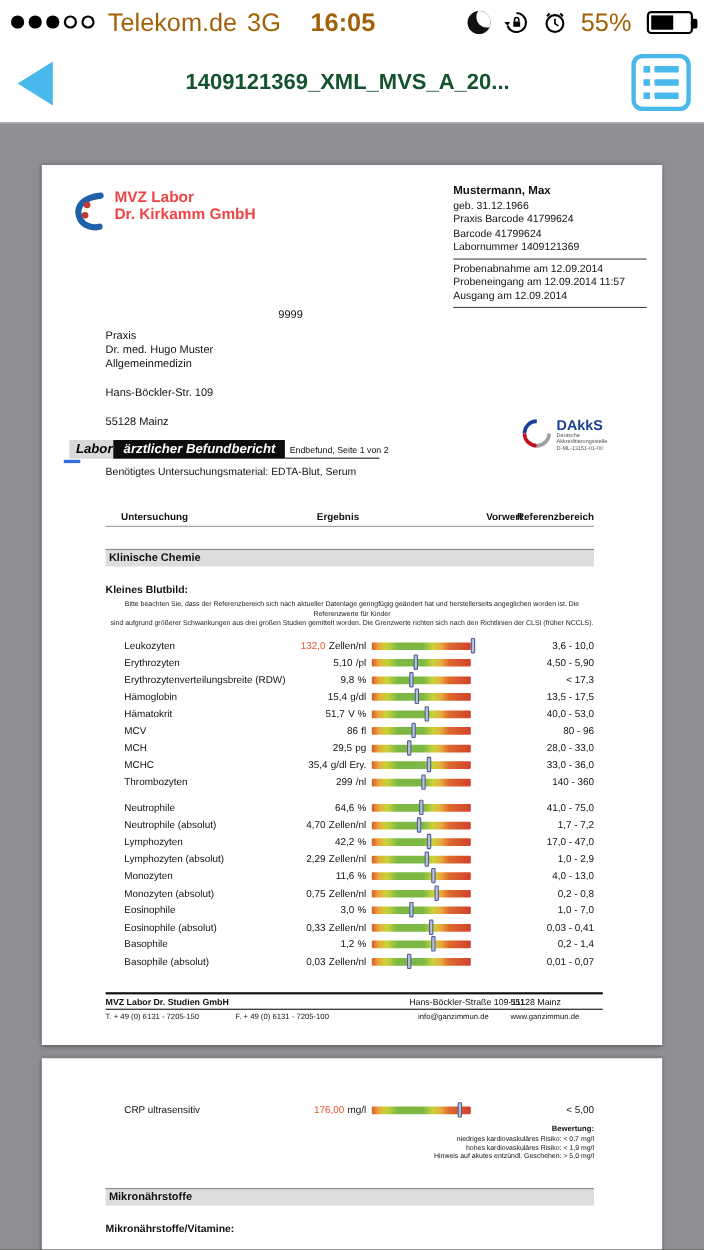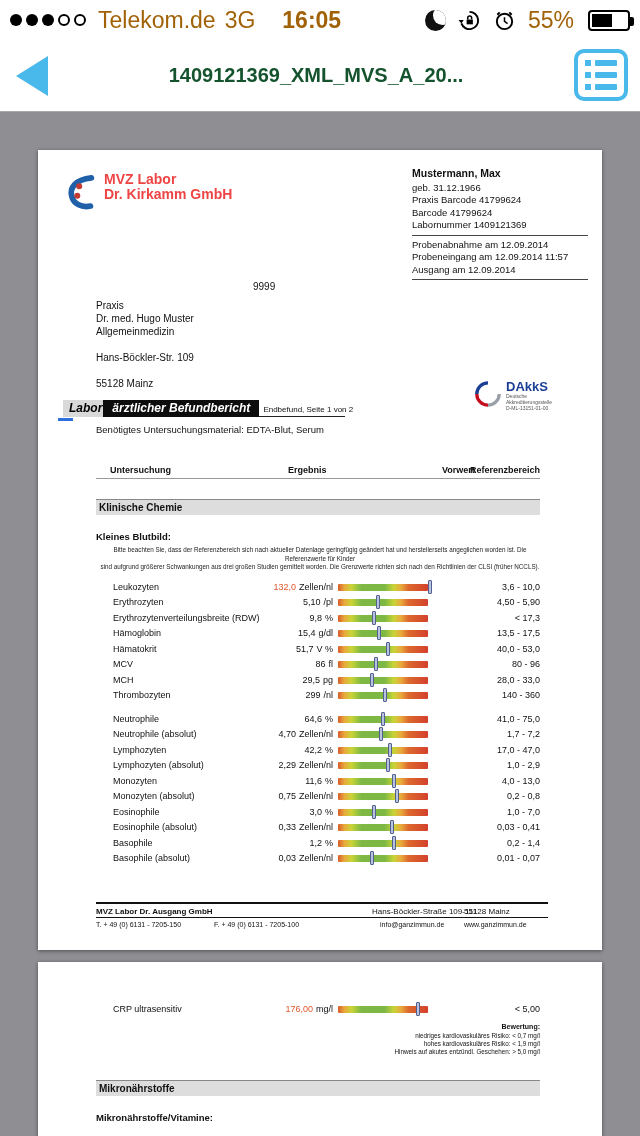--- a/index.html
+++ b/index.html
@@ -306,20 +306,28 @@
 
           <div class="row">
             <span class="r-name">MCH</span>
             <span class="r-val"><span class="r-num">29,5</span><span class="r-unit">pg</span></span>
             <span class="r-bar">
               <i class="r-marker" style="left: 38%;"></i>
             </span>
             <span class="r-ref">28,0 - 33,0</span>
           </div>
 
+          <div class="row">
+            <span class="r-name">MCHC</span>
+            <span class="r-val"><span class="r-num">35,4</span><span class="r-unit">g/dl Ery.</span></span>
+            <span class="r-bar">
+              <i class="r-marker" style="left: 58%;"></i>
+            </span>
+            <span class="r-ref">33,0 - 36,0</span>
+          </div>
 
           <div class="row">
             <span class="r-name">Thrombozyten</span>
             <span class="r-val"><span class="r-num">299</span><span class="r-unit">/nl</span></span>
             <span class="r-bar">
               <i class="r-marker" style="left: 52%;"></i>
             </span>
             <span class="r-ref">140 - 360</span>
           </div>
 
@@ -415,21 +423,21 @@
             <span class="r-bar">
               <i class="r-marker" style="left: 38%;"></i>
             </span>
             <span class="r-ref">0,01 - 0,07</span>
           </div>
 
       </div>
 
       <div class="footer">
         <div class="f-row1">
-          <span class="f-company">MVZ Labor Dr. Ausgang GmbH</span>
+          <span class="f-company">MVZ Labor Dr. Studien GmbH</span>
           <span class="f-street">Hans-Böckler-Straße 109-111</span>
           <span class="f-city">55128 Mainz</span>
         </div>
         <div class="f-row2">
           <span class="f-tel">T. + 49 (0) 6131 - 7205-150</span>
           <span class="f-fax">F. + 49 (0) 6131 - 7205-100</span>
           <span class="f-email">info@ganzimmun.de</span>
           <span class="f-web">www.ganzimmun.de</span>
         </div>
       </div>

